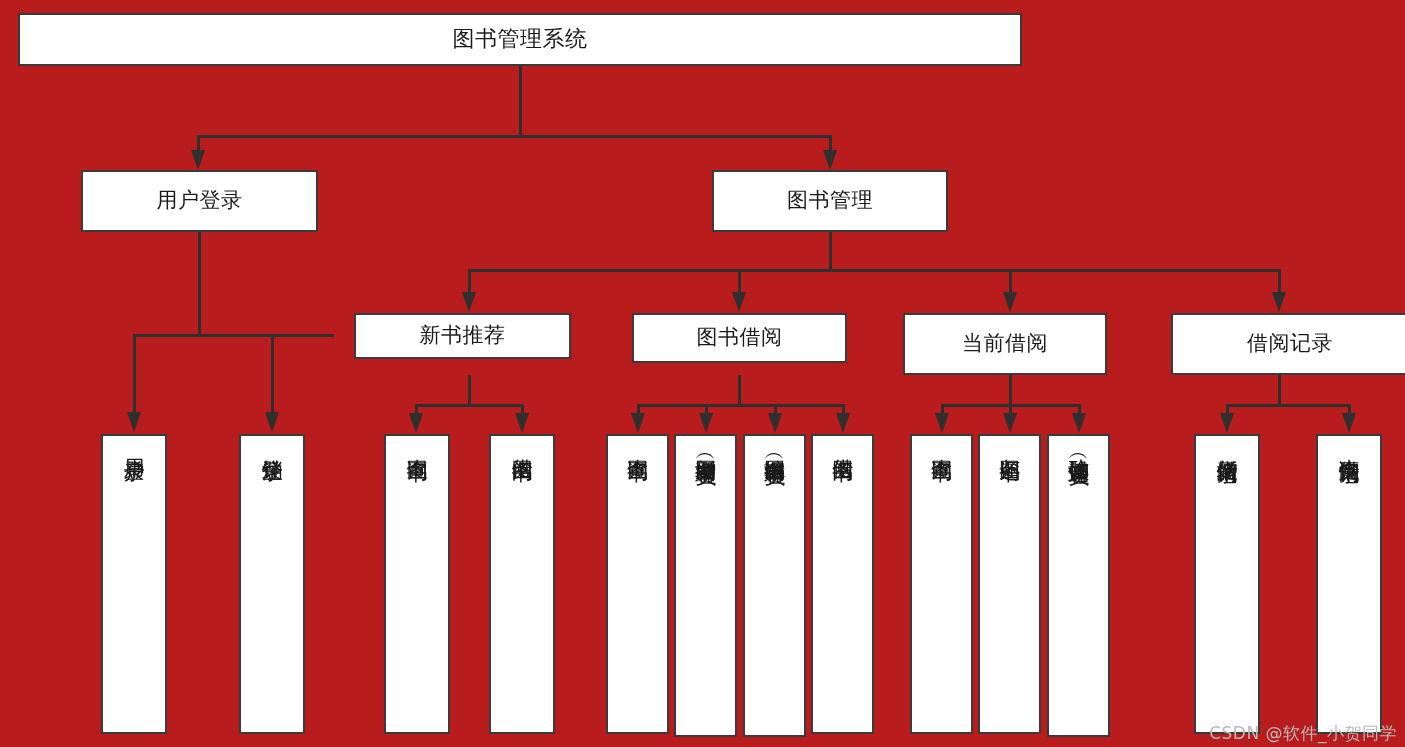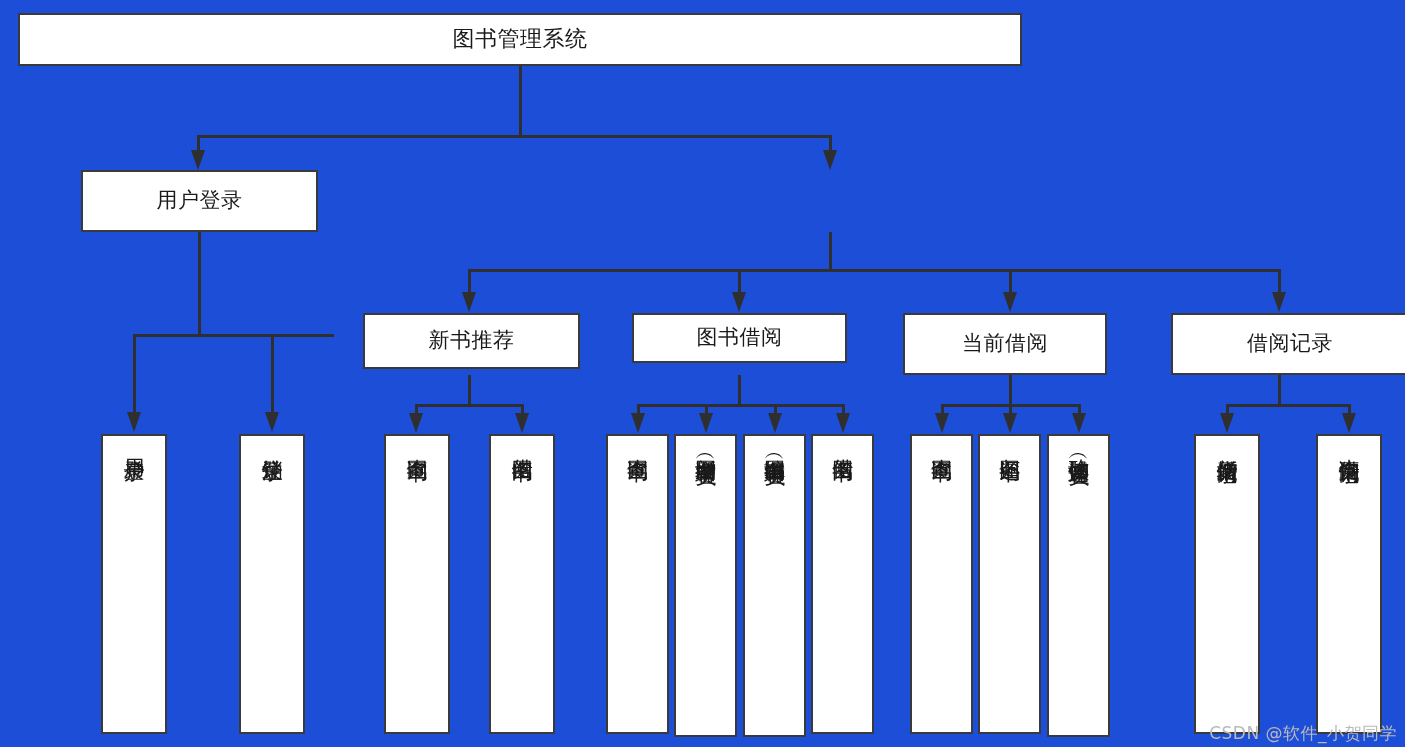--- a/index.html
+++ b/index.html
@@ -1,17 +1,17 @@
 <!DOCTYPE html>
 <html><head>
 <meta charset="utf-8">
 <style>
   html,body{margin:0;padding:0;background:#ffffff;}
   body{font-family:"DejaVu Sans","Liberation Sans",sans-serif;}
-  #canvas{position:relative;width:1405px;height:747px;background:#1d4ed8;overflow:hidden;}
+  #canvas{position:relative;width:1405px;height:747px;background:#b91c1c;overflow:hidden;}
 
   .node{
     position:absolute;
     box-sizing:border-box;
     border:2.5px solid #3a3a3a;
     background:#ffffff;
     display:flex;
     align-items:center;
     justify-content:center;
     color:#1a1a1a;
@@ -76,20 +76,23 @@
 
   <div class="ln lnv" style="left:197px;top:135px;width:2.5px;height:20px;"></div>
   <div class="arrow" style="left:191px;top:150px;"></div>
   <div class="ln lnv" style="left:829px;top:135px;width:2.5px;height:20px;"></div>
   <div class="arrow" style="left:823px;top:150px;"></div>
 
   <div class="node h-node" style="left:81px;top:170px;width:237px;height:62px;">
     <span class="lbl">用户登录</span>
   </div>
 
+  <div class="node h-node" style="left:712px;top:170px;width:236px;height:62px;">
+    <span class="lbl">图书管理</span>
+  </div>
 
   <div class="ln lnv" style="left:198px;top:232px;width:2.5px;height:104px;"></div>
   <div class="ln lnh" style="left:133px;top:334px;width:201px;height:2.5px;"></div>
   <div class="ln lnv" style="left:133px;top:334px;width:2.5px;height:80px;"></div>
   <div class="arrow" style="left:127px;top:412px;"></div>
   <div class="ln lnv" style="left:271px;top:334px;width:2.5px;height:80px;"></div>
   <div class="arrow" style="left:265px;top:412px;"></div>
 
   <div class="node v-node" style="left:101px;top:434px;width:66px;height:300px;">
     <span class="lbl">用户登录</span>
@@ -103,21 +106,21 @@
 
   <div class="ln lnv" style="left:468px;top:269px;width:2.5px;height:26px;"></div>
   <div class="arrow" style="left:462px;top:292px;"></div>
   <div class="ln lnv" style="left:738px;top:269px;width:2.5px;height:26px;"></div>
   <div class="arrow" style="left:732px;top:292px;"></div>
   <div class="ln lnv" style="left:1009px;top:269px;width:2.5px;height:26px;"></div>
   <div class="arrow" style="left:1003px;top:292px;"></div>
   <div class="ln lnv" style="left:1278px;top:269px;width:2.5px;height:26px;"></div>
   <div class="arrow" style="left:1272px;top:292px;"></div>
 
-  <div class="node h-node" style="left:363px;top:313px;width:217px;height:56px;justify-content:center;">
+  <div class="node h-node" style="left:354px;top:313px;width:217px;height:46px;justify-content:center;">
     <span class="lbl">新书推荐</span>
   </div>
   <div class="node h-node" style="left:632px;top:313px;width:215px;height:50px;">
     <span class="lbl">图书借阅</span>
   </div>
   <div class="node h-node" style="left:903px;top:313px;width:204px;height:62px;">
     <span class="lbl">当前借阅</span>
   </div>
   <div class="node h-node" style="left:1171px;top:313px;width:238px;height:62px;">
     <span class="lbl">借阅记录</span>

